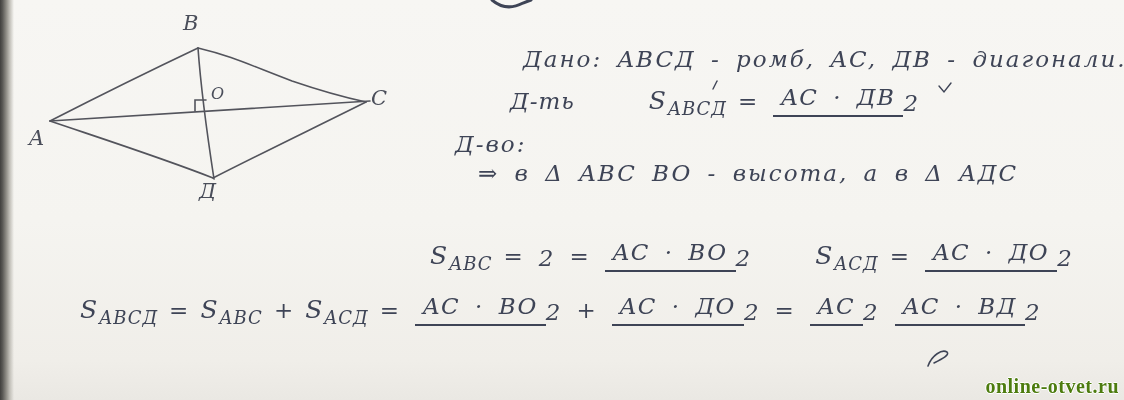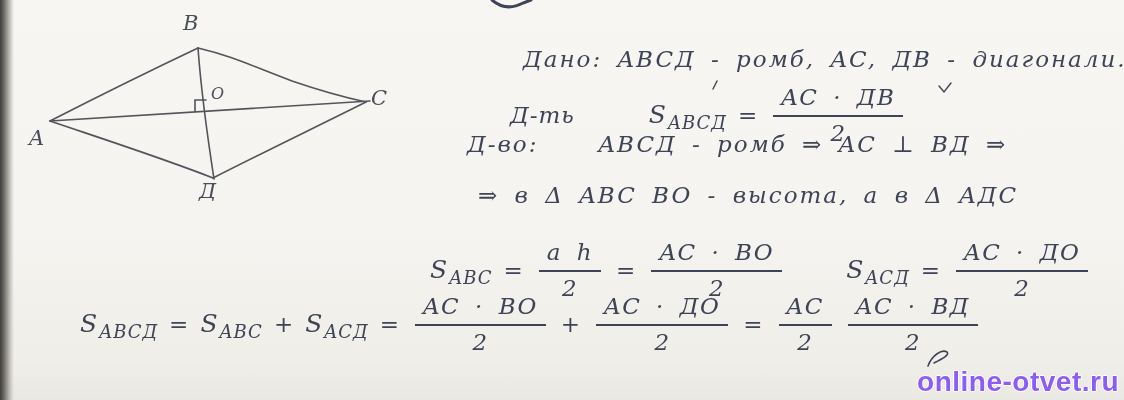--- a/index.html
+++ b/index.html
@@ -15,32 +15,32 @@
     background:linear-gradient(90deg,#403f3d 0%,#5a5955 18%,#8f8d86 45%,#c2c0b9 70%,rgba(242,240,235,0) 100%);
   }
   .hw{
     position:absolute;font-style:italic;color:#3e4456;
     font-size:23px;letter-spacing:2px;word-spacing:6px;white-space:nowrap;
   }
   .row{display:flex;align-items:center;column-gap:8px;}
   .svar{display:inline-flex;align-items:flex-end;}
   .svar .s-letter{font-size:25px;}
   .svar sub{font-size:18px;letter-spacing:1px;margin-left:1px;transform:translateY(4px);}
-  .frac{display:inline-flex;flex-direction:column;align-items:center;line-height:1;margin:0 4px;}
+  .frac{display:inline-flex;flex-direction:row;align-items:center;line-height:1;margin:0 4px;}
   .frac .num{padding:2px 8px 6px;border-bottom:2px solid #3e4456;letter-spacing:1.5px;}
   .frac .den{padding-top:5px;}
   .op{padding:0 3px;}
   .sp58{width:58px;flex:none;}
   .sp44{width:44px;flex:none;}
   .diagram-label{position:absolute;font-style:italic;color:#4a4e5a;font-size:21px;letter-spacing:0;}
   .watermark{
     position:absolute;right:5px;bottom:2px;
-    font-family:Liberation Sans, sans-serif;
-    font-weight:bold;font-size:28px;letter-spacing:.5px;
-    color:#8b5cf6;
+    font-family:Liberation Serif, serif;
+    font-weight:bold;font-size:20px;letter-spacing:.5px;
+    color:#4d7c0f;
     text-shadow:0 1px 0 #ffffff,0 -1px 0 #ffffff,1px 0 0 #ffffff,-1px 0 0 #ffffff;
   }
 </style>
 </head>
 <body>
 
 <div class="page">
 
   <svg width="1124" height="400" style="position:absolute;left:0;top:0">
     <g fill="none" stroke="#53545c" stroke-width="1.6" stroke-linecap="round">
@@ -75,37 +75,35 @@
         <span class="s-letter">S</span>
         <sub>ABCД</sub>
       </span>
     <span class="op">=</span>
     <span class="frac">
       <span class="num">AC · ДB</span>
       <span class="den">2</span>
     </span>
   </div>
 
-  <div class="hw row" style="left:455px;top:131px;margin-left:12px;">
+  <div class="hw row" style="left:455px;top:131px;">
     <span>Д-во:</span>
     <span class="sp44"></span>
-    <span>ABCД - ромб   ⇒   AC ⊥ BД  ⇒</span>
   </div>
 
-  <div class="hw" style="left:478px;top:182px;">⇒  в Δ ABC     BO - высота,   а  в Δ AДC</div>
+  <div class="hw" style="left:478px;top:160px;">⇒  в Δ ABC     BO - высота,   а  в Δ AДC</div>
 
 
   <div class="hw row" style="left:430px;top:239px;letter-spacing:1px;">
     <span class="svar">
         <span class="s-letter">S</span>
         <sub>ABC</sub>
       </span>
     <span class="op">=</span>
     <span class="frac">
-      <span class="num">a h</span>
       <span class="den">2</span>
     </span>
     <span class="op">=</span>
     <span class="frac">
       <span class="num">AC · BO</span>
       <span class="den">2</span>
     </span>
     <span class="sp44"></span>
     <span class="svar">
         <span class="s-letter">S</span>

